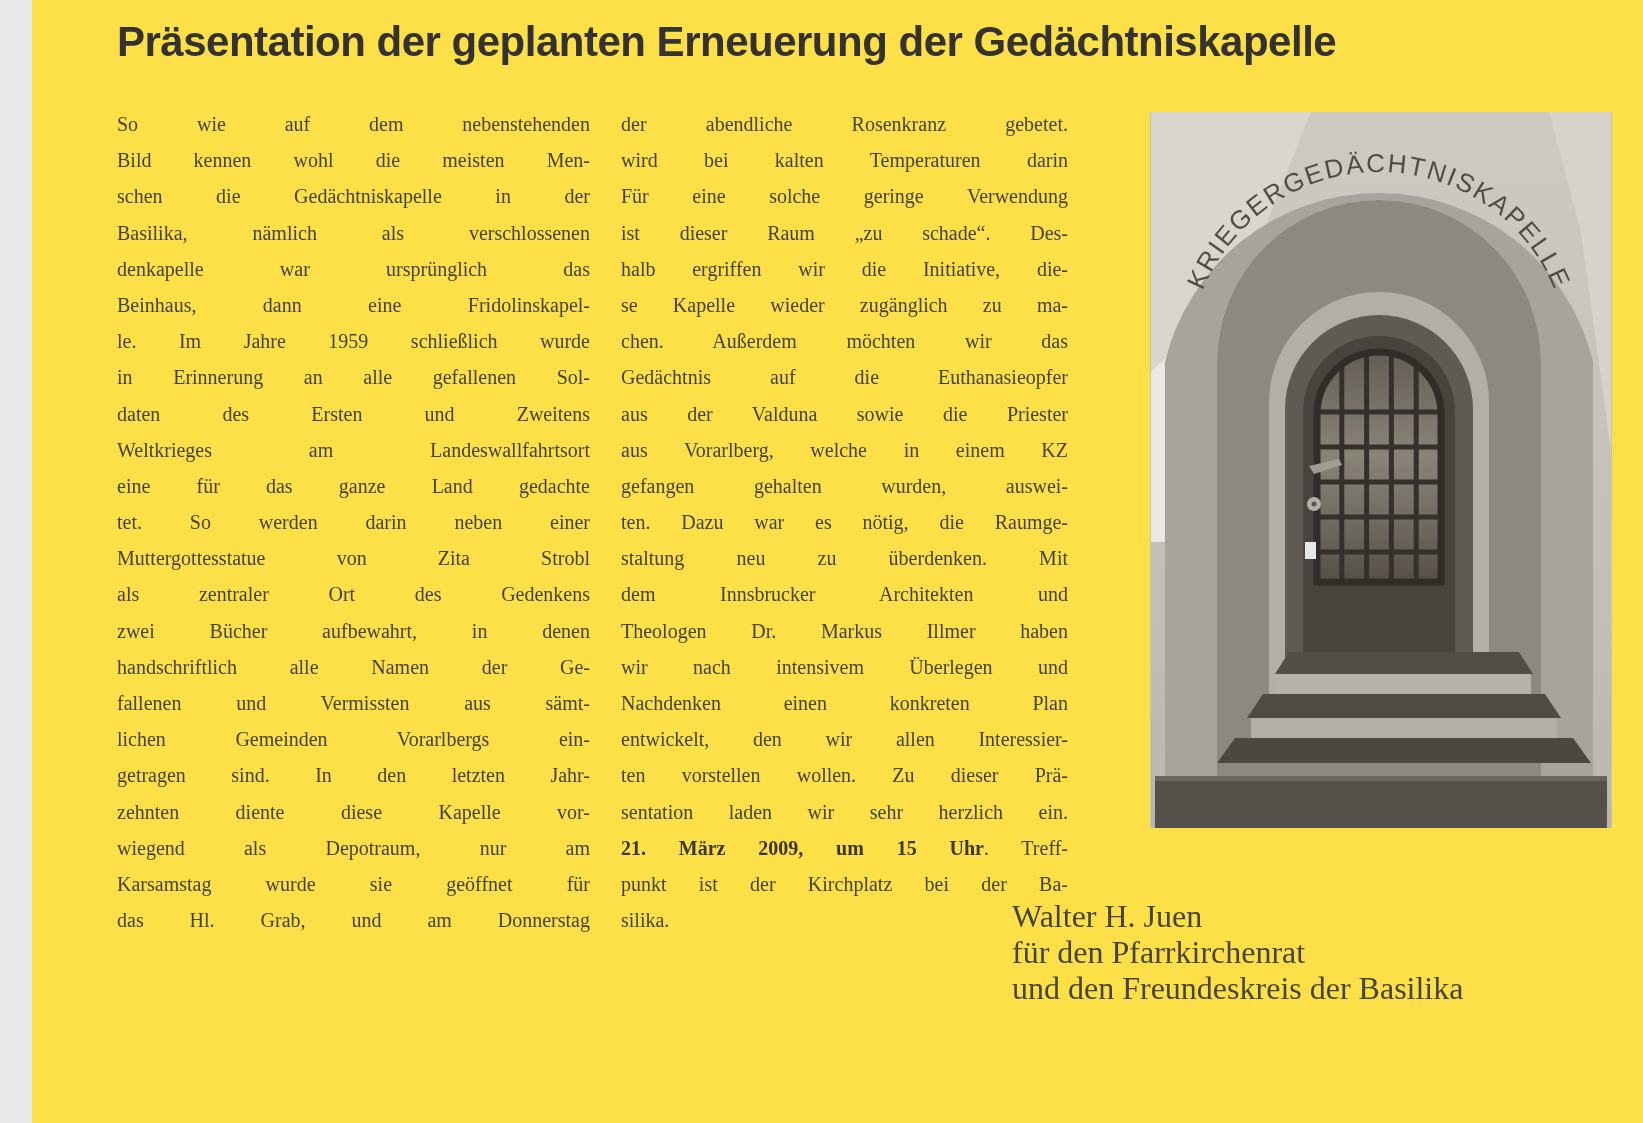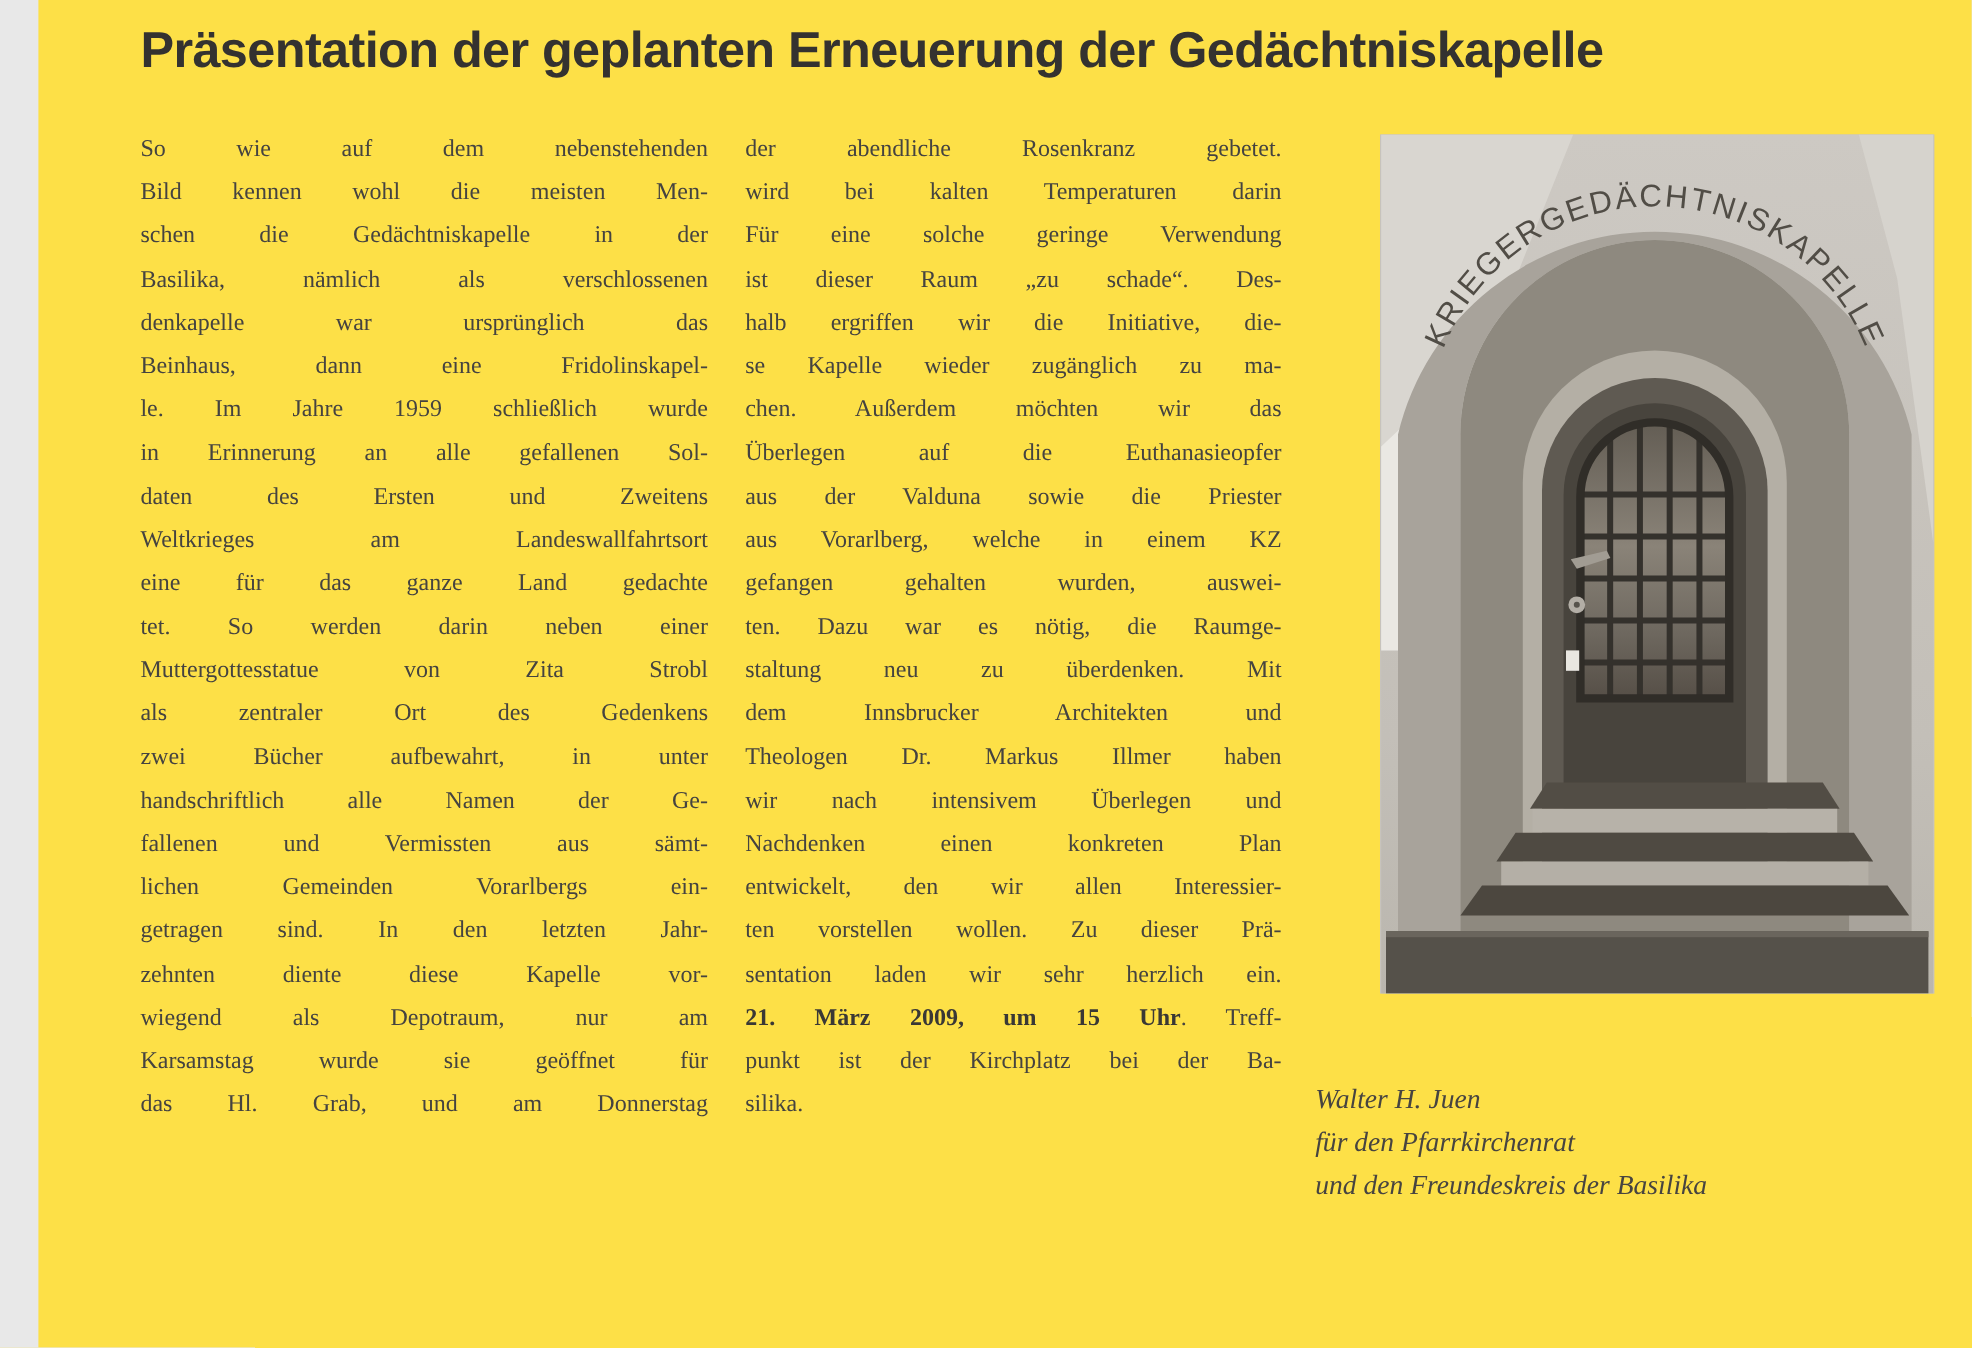--- a/index.html
+++ b/index.html
@@ -37,24 +37,23 @@
     -moz-text-align-last:left;
     text-align-last:left;
   }
   .tline b{font-weight:700;color:#3a3835;}
   .photo{
     position:absolute;left:1118px;top:112px;width:462px;height:716px;
     background:#c7c3bc;
   }
   .photo svg{display:block;width:100%;height:100%;}
   .caption{
-    position:absolute;left:1064px;top:898px;width:545px;
+    position:absolute;left:980px;top:898px;width:545px;
     text-align:right;
-    font-style:italic;
-    font-size:23px;line-height:38px;
+    font-size:32px;line-height:38px;
     color:#474440;
   }
 </style>
 </head>
 <body>
 
 <div class="page">
 
   <div class="title">Präsentation der geplanten Erneuerung der Gedächtniskapelle</div>
 
@@ -66,39 +65,39 @@
       <div class="tline">denkapelle war ursprünglich das</div>
       <div class="tline">Beinhaus, dann eine Fridolinskapel-</div>
       <div class="tline">le. Im Jahre 1959 schließlich wurde</div>
       <div class="tline">in Erinnerung an alle gefallenen Sol-</div>
       <div class="tline">daten des Ersten und Zweitens</div>
       <div class="tline">Weltkrieges am Landeswallfahrtsort</div>
       <div class="tline">eine für das ganze Land gedachte</div>
       <div class="tline">tet. So werden darin neben einer</div>
       <div class="tline">Muttergottesstatue von Zita Strobl</div>
       <div class="tline">als zentraler Ort des Gedenkens</div>
-      <div class="tline">zwei Bücher aufbewahrt, in unter</div>
+      <div class="tline">zwei Bücher aufbewahrt, in denen</div>
       <div class="tline">handschriftlich alle Namen der Ge-</div>
       <div class="tline">fallenen und Vermissten aus sämt-</div>
       <div class="tline">lichen Gemeinden Vorarlbergs ein-</div>
       <div class="tline">getragen sind. In den letzten Jahr-</div>
       <div class="tline">zehnten diente diese Kapelle vor-</div>
       <div class="tline">wiegend als Depotraum, nur am</div>
       <div class="tline">Karsamstag wurde sie geöffnet für</div>
       <div class="tline">das Hl. Grab, und am Donnerstag</div>
     </div>
   <div class="col col2">
       <div class="tline">der abendliche Rosenkranz gebetet.</div>
       <div class="tline">wird bei kalten Temperaturen darin</div>
       <div class="tline">Für eine solche geringe Verwendung</div>
       <div class="tline">ist dieser Raum „zu schade“. Des-</div>
       <div class="tline">halb ergriffen wir die Initiative, die-</div>
       <div class="tline">se Kapelle wieder zugänglich zu ma-</div>
       <div class="tline">chen. Außerdem möchten wir das</div>
-      <div class="tline">Überlegen auf die Euthanasieopfer</div>
+      <div class="tline">Gedächtnis auf die Euthanasieopfer</div>
       <div class="tline">aus der Valduna sowie die Priester</div>
       <div class="tline">aus Vorarlberg, welche in einem KZ</div>
       <div class="tline">gefangen gehalten wurden, auswei-</div>
       <div class="tline">ten. Dazu war es nötig, die Raumge-</div>
       <div class="tline">staltung neu zu überdenken. Mit</div>
       <div class="tline">dem Innsbrucker Architekten und</div>
       <div class="tline">Theologen Dr. Markus Illmer haben</div>
       <div class="tline">wir nach intensivem Überlegen und</div>
       <div class="tline">Nachdenken einen konkreten Plan</div>
       <div class="tline">entwickelt, den wir allen Interessier-</div>

